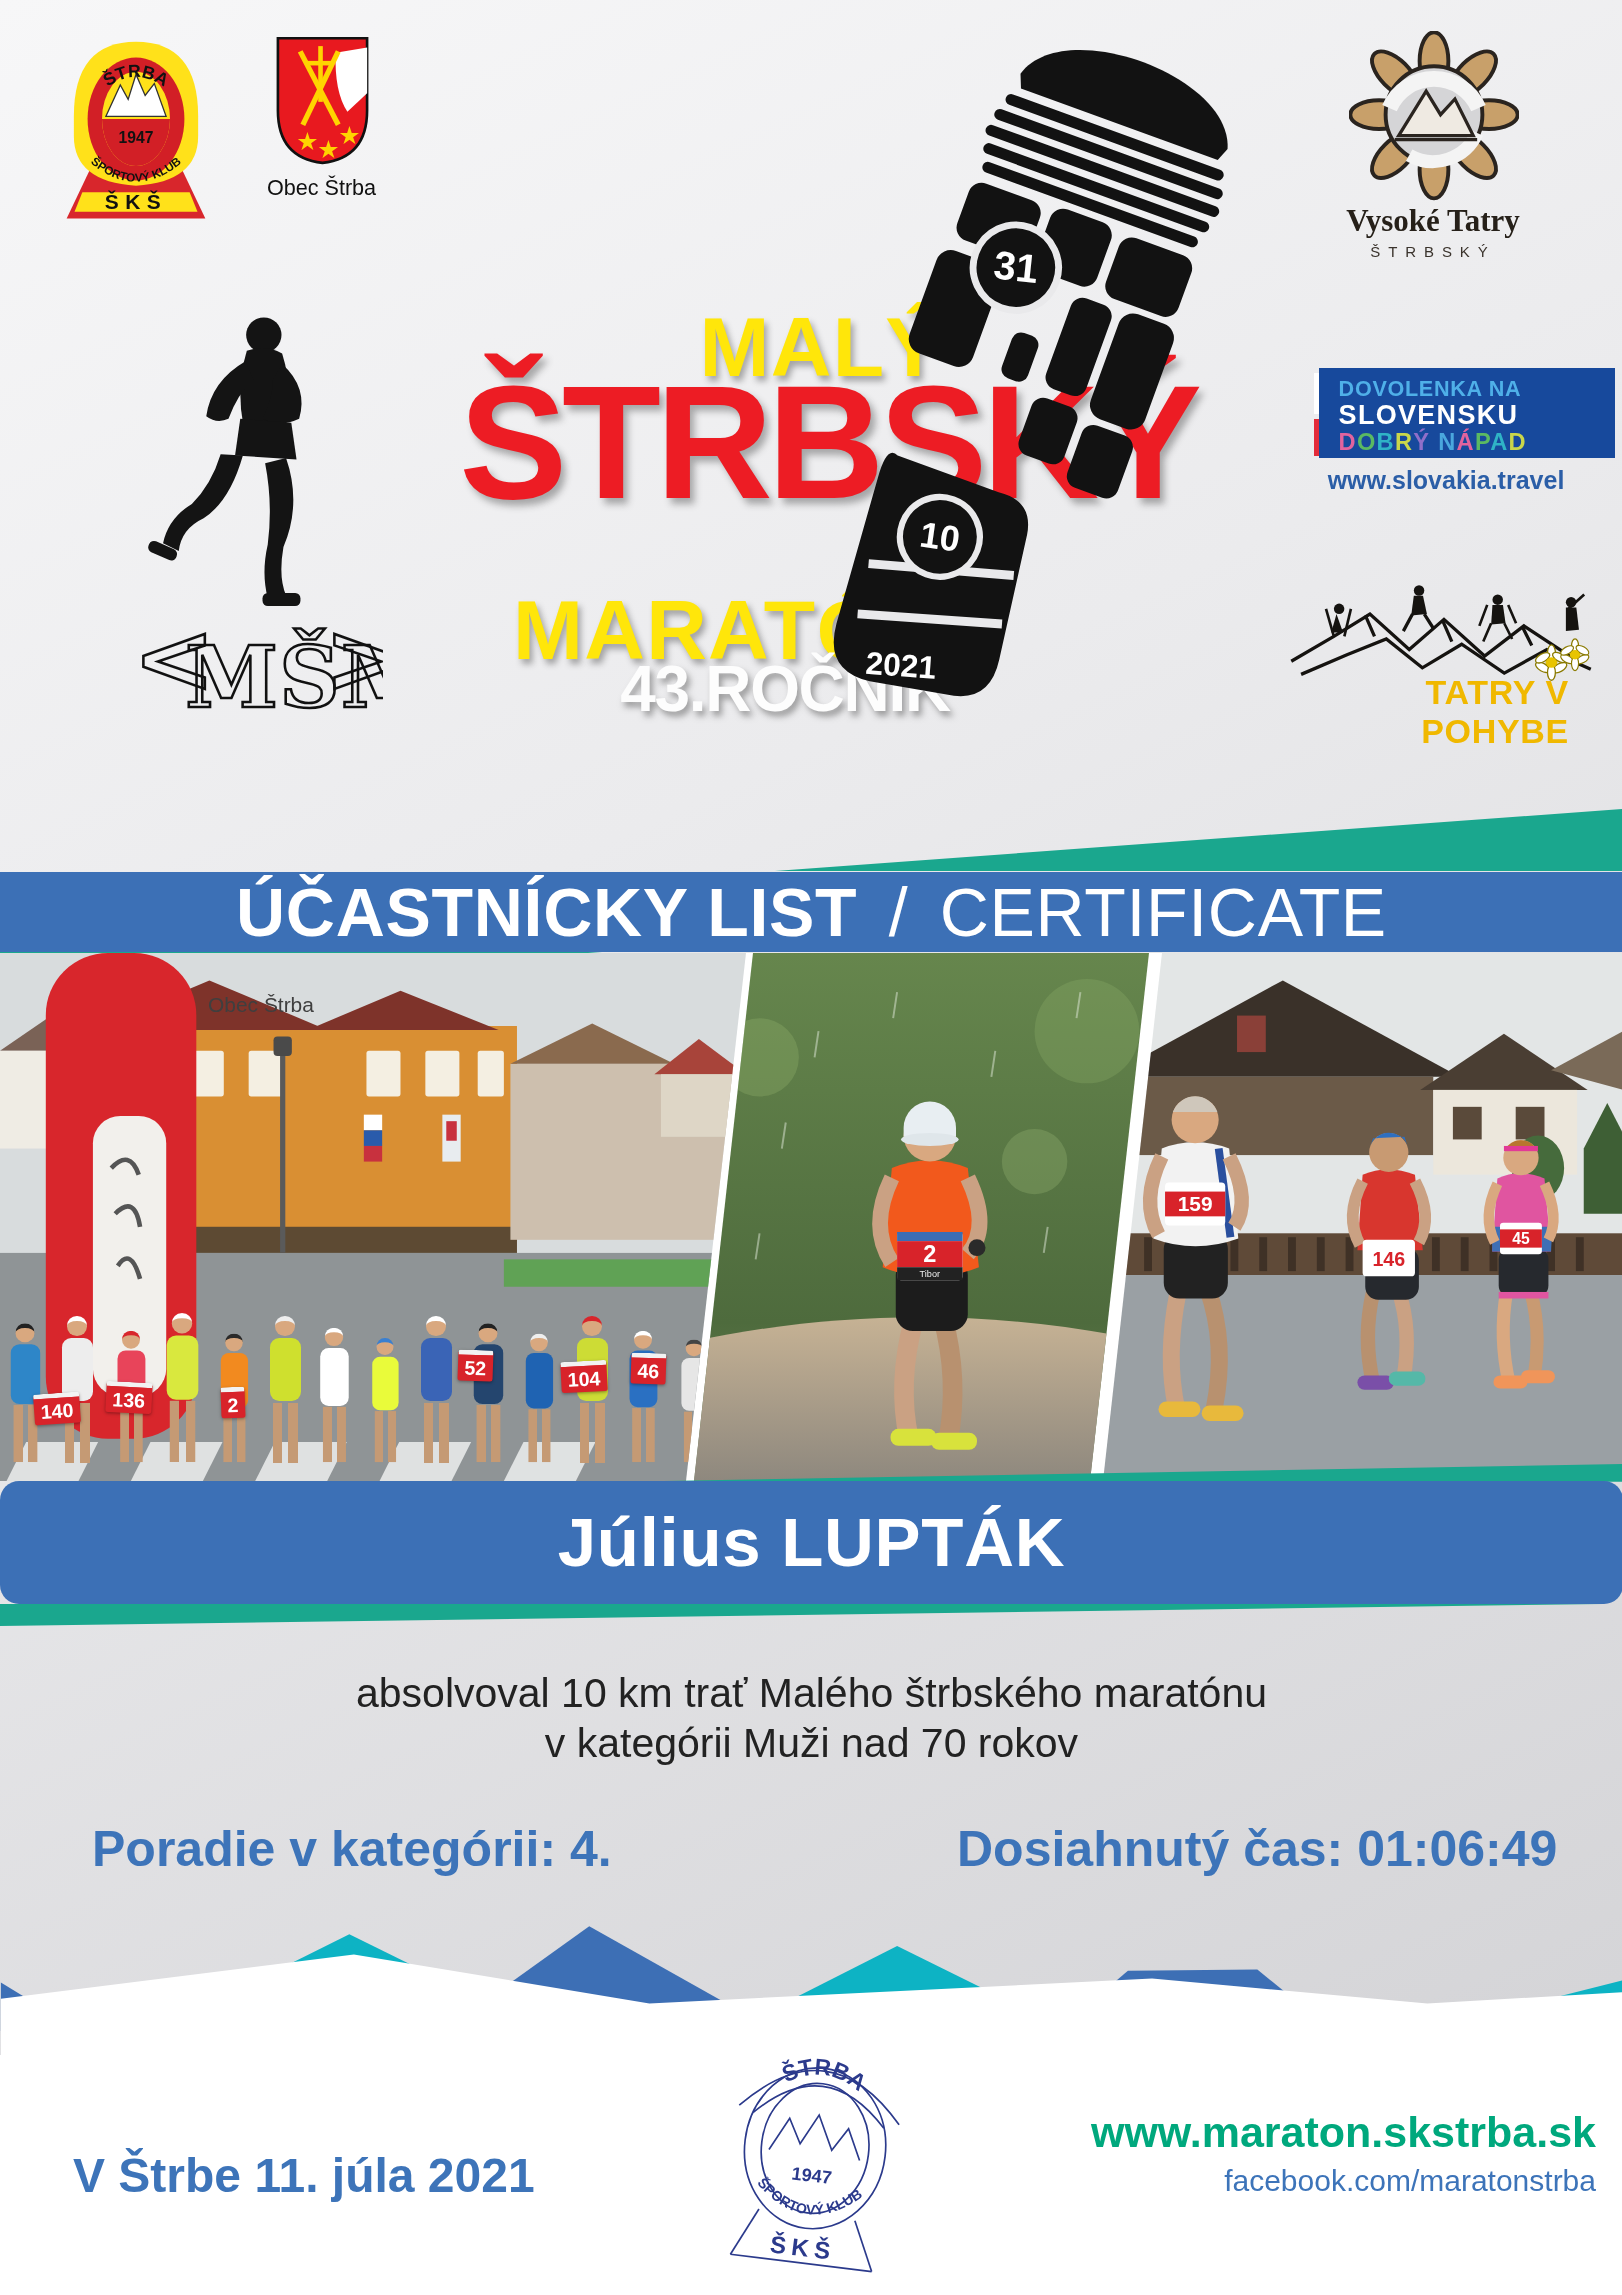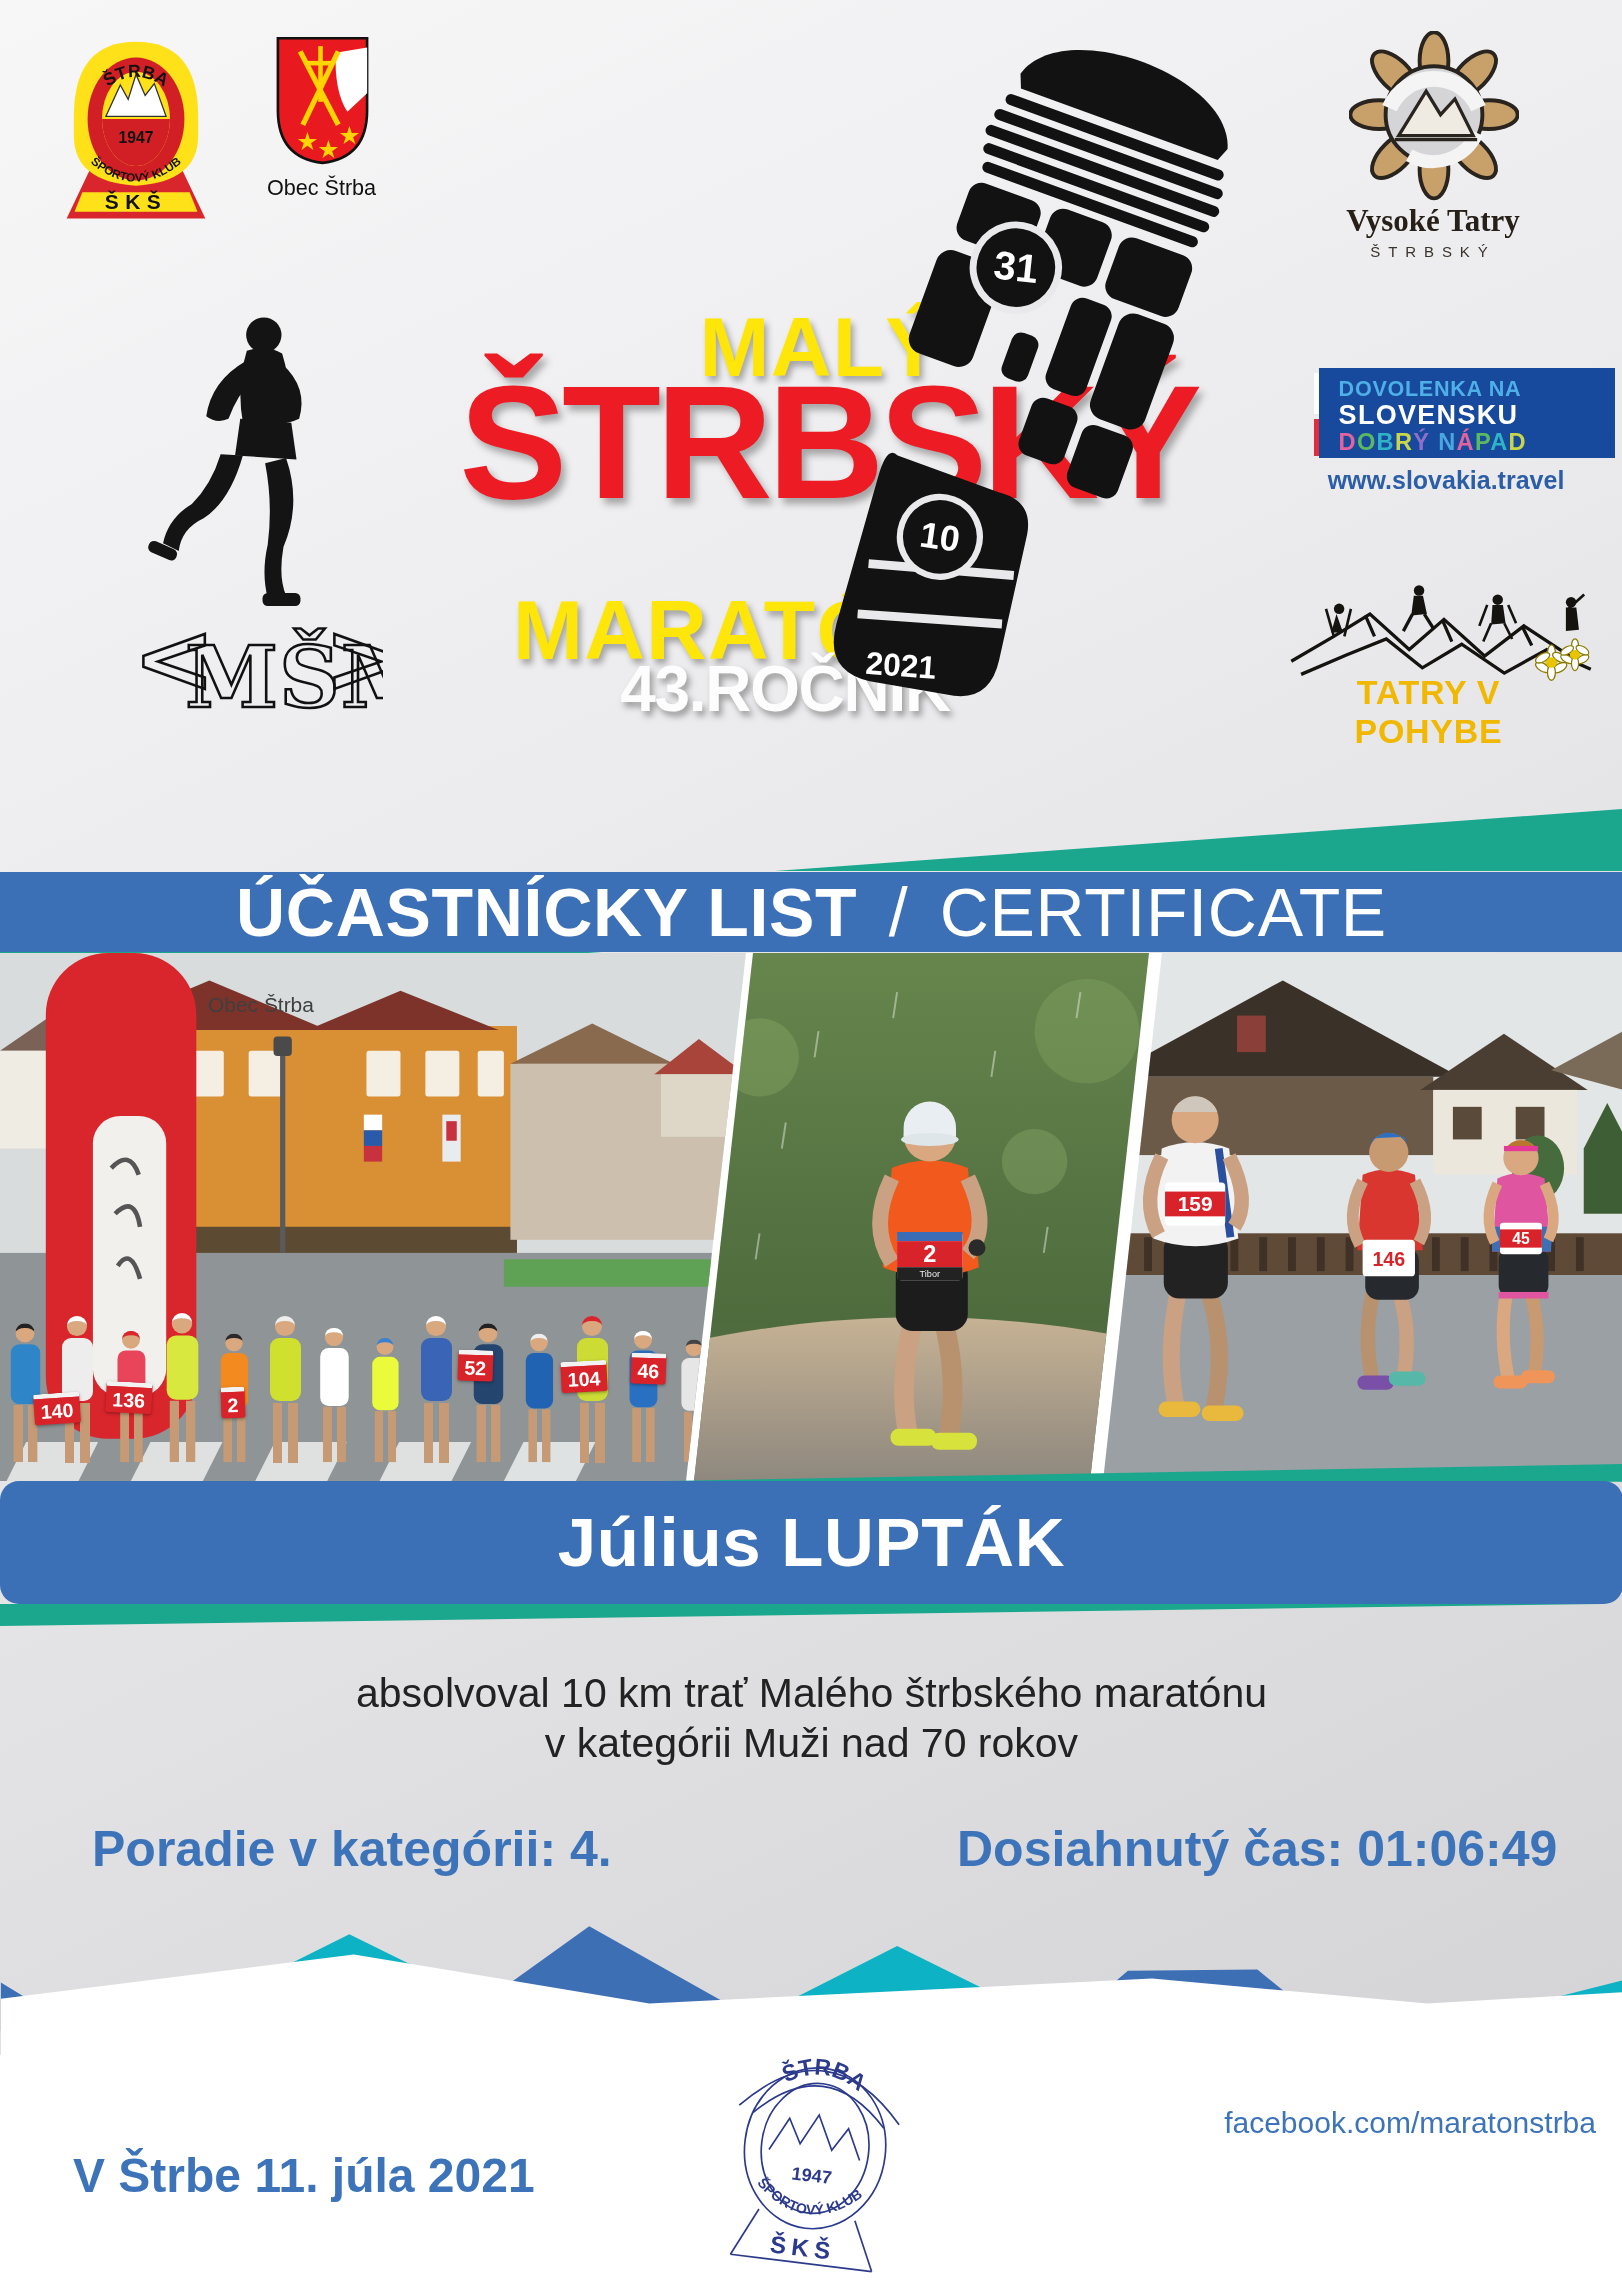--- a/index.html
+++ b/index.html
@@ -59,21 +59,21 @@
   .dovo-stripe-r{position:absolute;left:1314px;top:419px;width:5.9px;height:37px;background:#e32b3a;}
   .dovo-url{position:absolute;left:1319px;top:466px;width:254px;text-align:center;color:#2b5ea7;
             font-size:25px;font-weight:700;}
   .dn-c0{color:#e2639e}.dn-c1{color:#5bb962}.dn-c2{color:#2fb3c6}
   .dn-c3{color:#c9d64a}.dn-c4{color:#8f6fc9}.dn-c5{color:#4aa7dd}
   .vt-name{position:absolute;left:1302px;top:203px;width:262px;text-align:center;color:#262019;
            font-size:31px;font-weight:700;font-family:"Liberation Serif",serif;}
   .vt-region{position:absolute;left:1302px;top:243px;width:262px;text-align:center;color:#3a332c;
              font-size:15px;letter-spacing:7.9px;font-weight:400;}
   .tvp-label{position:absolute;left:1288px;top:673px;width:281px;color:#f0b800;font-size:34px;
-             font-weight:700;letter-spacing:0.7px;text-align:center;}
+             font-weight:700;letter-spacing:0.7px;text-align:right;}
 </style>
 </head>
 <body>
 
 <div class="page">
   <div class="bg-top"></div>
 
   <svg class="abs" style="left:56px;top:30px" width="160" height="191" viewBox="0 0 244 292">
     <polygon points="58,200 186,200 228,288 16,288" fill="#d8262c"></polygon>
     <path d="M27,132 Q27,18 122,18 Q217,18 217,132 L217,162 Q217,232 122,238 Q27,232 27,162 Z" fill="#ffe11a"></path>
@@ -573,16 +573,17 @@
     </text>
     <text x="190" y="250" text-anchor="middle" font-size="27" font-weight="700" fill="var(--navy_seal)">1947</text>
     <path id="sealBot" d="M100,252 Q190,346 280,252" fill="none"></path>
     <text font-size="21" font-weight="700" fill="var(--navy_seal)">
       <textPath href="#sealBot" startOffset="50%" text-anchor="middle">ŠPORTOVÝ KLUB</textPath>
     </text>
     <text x="190" y="362" text-anchor="middle" font-size="36" font-weight="700" letter-spacing="8" fill="var(--navy_seal)">ŠKŠ</text>
   </svg>
 
   <div class="links">
+    <span class="link-web">www.maraton.skstrba.sk</span>
     <span class="link-fb">facebook.com/maratonstrba</span>
   </div>
 </div>
 
 
 </body></html>

